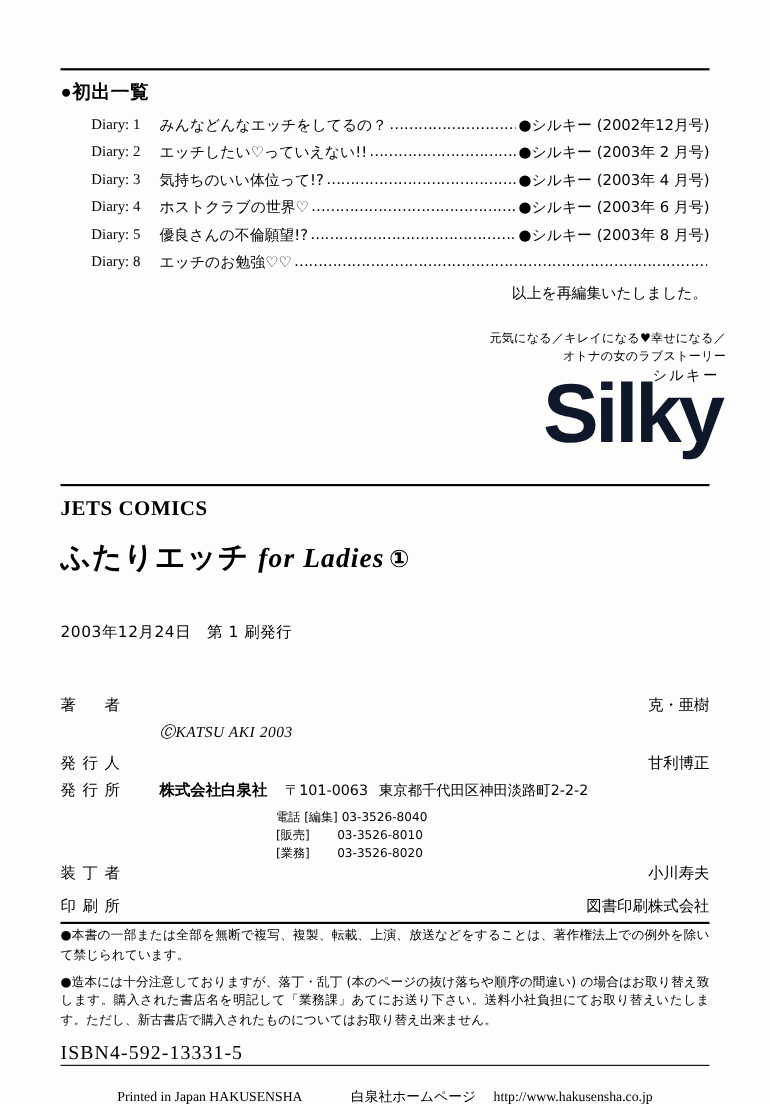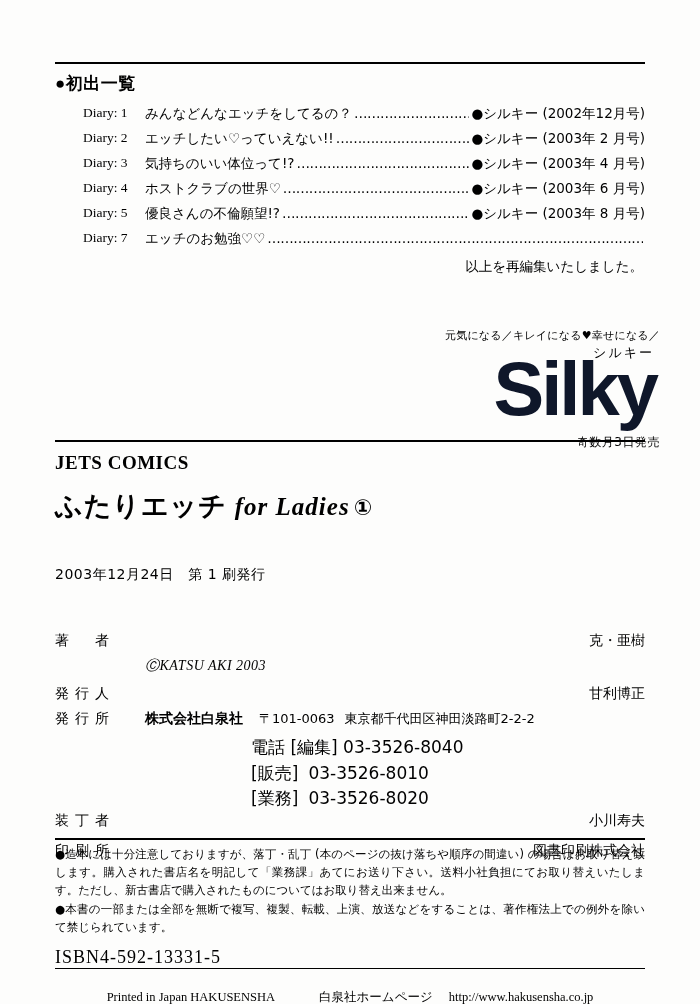--- a/index.html
+++ b/index.html
@@ -96,21 +96,20 @@
     right: 40px;
     top: 300px;
     width: 280px;
     text-align: right;
   }
   .silky-tag {
     font-family: "DejaVu Sans", sans-serif;
     font-size: 11px;
     line-height: 1.45;
     letter-spacing: 0.2px;
-    margin-top: 28px;
   }
   .silky-logo-wrap {
     position: relative;
     height: 86px;
     margin-top: 2px;
   }
   .silky-logo {
     font-family: "Liberation Sans", sans-serif;
     font-weight: bold;
     font-size: 76px;
@@ -218,21 +217,21 @@
   }
   .pub-zip {
     font-size: 13px;
     margin-right: 10px;
   }
   .pub-addr {
     font-size: 13px;
   }
   .phones {
     margin-left: 196px;
-    font-size: 17px;
+    font-size: 11px;
     line-height: 1.5;
   }
   .phone-row span.box {
     display: inline-block;
     min-width: 52px;
   }
 
   
   .bottom-notes {
     position: absolute;
@@ -310,36 +309,36 @@
         <span class="diary-leader">……………………………………………………………………………………………………………………</span>
         <span class="diary-source">●シルキー (2003年 6 月号)</span>
       </div>
       <div class="diary-row">
         <span class="diary-label">Diary: 5</span>
         <span class="diary-title">優良さんの不倫願望!?</span>
         <span class="diary-leader">……………………………………………………………………………………………………………………</span>
         <span class="diary-source">●シルキー (2003年 8 月号)</span>
       </div>
       <div class="diary-row">
-        <span class="diary-label">Diary: 7</span>
+        <span class="diary-label">Diary: 8</span>
         <span class="diary-title">エッチのお勉強♡♡</span>
         <span class="diary-leader">……………………………………………………………………………………………………………………</span>
       </div>
     </div>
 
     <div class="note-right">以上を再編集いたしました。</div>
   </div>
 
   <div class="silky-block">
     <div class="silky-tag">元気になる／キレイになる♥幸せになる／</div>
+    <div class="silky-tag">オトナの女のラブストーリー</div>
     <div class="silky-logo-wrap">
       <div class="silky-logo">Silky</div>
       <div class="silky-kana">シルキー</div>
     </div>
-    <div class="silky-sub">奇数月3日発売</div>
   </div>
 
   <div class="colophon">
     <hr class="rule">
     <div class="jets">JETS COMICS</div>
 
     <div class="book-title">
       <span class="jp">ふたりエッチ</span>
       <span class="en">for Ladies</span>
       <span class="vol">①</span>
@@ -389,22 +388,22 @@
       </div>
       <div class="cred-row" style="margin-top:12px;">
         <span class="cred-key">印刷所</span>
         <span class="cred-val">図書印刷株式会社</span>
       </div>
     </div>
   </div>
 
   <div class="bottom-notes">
     <hr class="rule">
+    <div class="notes-text" style="margin-top:2px;">●本書の一部または全部を無断で複写、複製、転載、上演、放送などをすることは、著作権法上での例外を除いて禁じられています。</div>
     <div class="notes-text">●造本には十分注意しておりますが、落丁・乱丁 (本のページの抜け落ちや順序の間違い) の場合はお取り替え致します。購入された書店名を明記して「業務課」あてにお送り下さい。送料小社負担にてお取り替えいたします。ただし、新古書店で購入されたものについてはお取り替え出来ません。</div>
-    <div class="notes-text" style="margin-top:2px;">●本書の一部または全部を無断で複写、複製、転載、上演、放送などをすることは、著作権法上での例外を除いて禁じられています。</div>
     <div class="isbn">ISBN4-592-13331-5</div>
     <hr class="rule-thin">
     <div class="footer">
       <span class="footer-left">Printed in Japan HAKUSENSHA</span>
       <span class="footer-right">
         <span>白泉社ホームページ</span>
         <span class="url">http://www.hakusensha.co.jp</span>
       </span>
     </div>
   </div>

